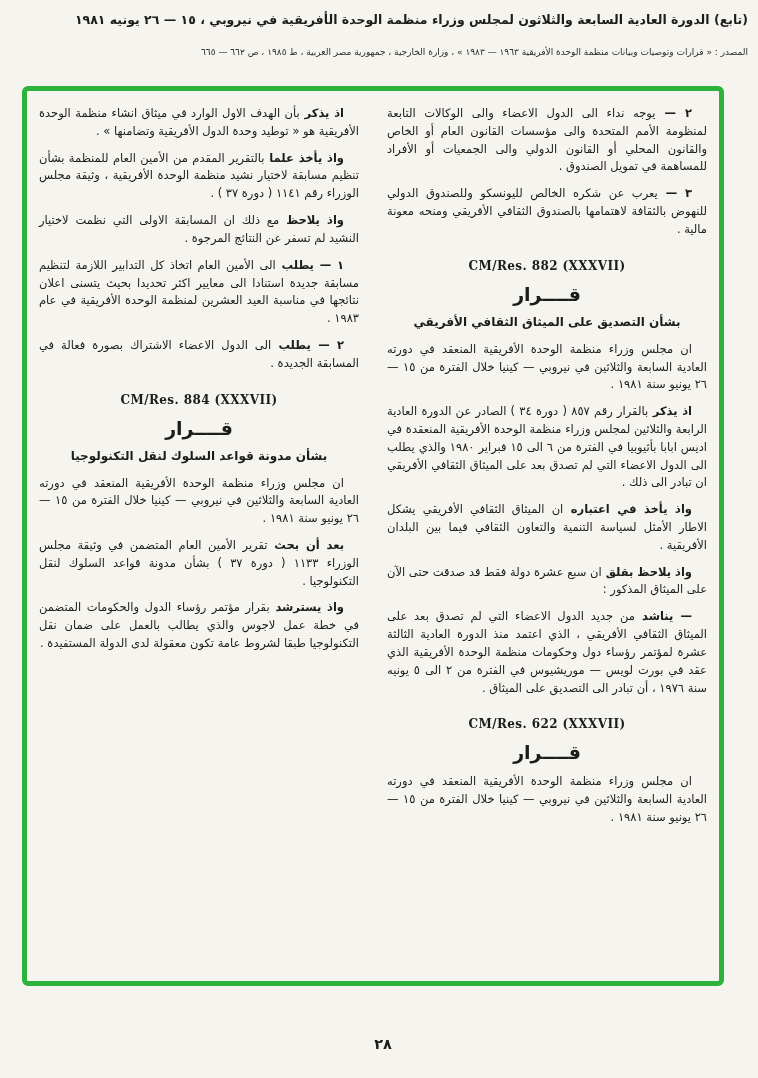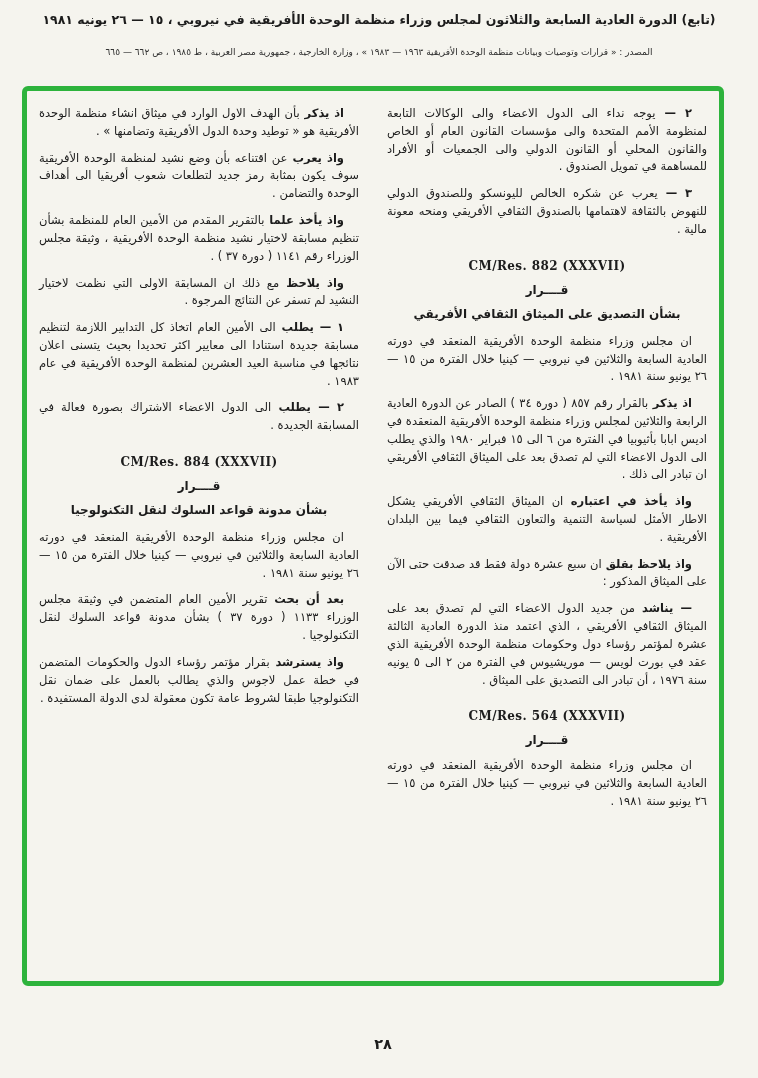--- a/index.html
+++ b/index.html
@@ -2,42 +2,42 @@
 <html><head>
 <meta charset="utf-8">
 <style>
   html,body{margin:0;padding:0;}
   body{background:#e7e7e2;}
   .page{
     position:relative;width:758px;height:1078px;margin:0 auto;
     background:#f5f4ee;color:#1c1c1c;overflow:hidden;
     font-family:"DejaVu Sans",sans-serif;
   }
-  .header{position:absolute;top:12px;left:10px;right:10px;text-align:center;direction:rtl;}
+  .header{position:absolute;top:12px;left:10px;right:10px;direction:rtl;}
   .header-line1{font-size:12.5px;font-weight:bold;letter-spacing:.2px;}
   .header-line2{font-size:9px;margin-top:20px;color:#2b2b2b;}
   .frame{
     position:absolute;left:22px;top:86px;width:702px;height:900px;
     border:5px solid #2db33c;border-radius:6px;
     padding:14px 12px 8px 12px;box-sizing:border-box;overflow:hidden;
     background:transparent;
   }
   .cols{display:flex;gap:28px;direction:rtl;height:100%;}
   .col{flex:1 1 0;min-width:0;direction:rtl;}
   .para{
     margin:0 0 9px 0;text-indent:15px;text-align:justify;
     font-size:11.5px;line-height:1.55;direction:rtl;
   }
   .lead{font-weight:bold;}
   .res-code{
     direction:ltr;text-align:center;font-weight:bold;
     font-family:"DejaVu Serif",serif;font-size:12px;
     margin:20px 0 10px 0;letter-spacing:.4px;
   }
-  .qarar{text-align:center;font-weight:bold;font-size:12px;margin:2px 0 10px 0;letter-spacing:1px;}
+  .qarar{text-align:center;font-weight:bold;font-size:19px;margin:2px 0 10px 0;letter-spacing:1px;}
   .subject{text-align:center;font-weight:bold;font-size:12px;margin:0 0 12px 0;}
   .page-number{
     position:absolute;bottom:26px;left:8px;right:0;text-align:center;
     font-size:14.5px;font-weight:bold;direction:rtl;
   }
 </style>
 </head>
 <body>
 
 <div class="page" dir="rtl" style="background: rgb(245, 244, 238);">
@@ -53,27 +53,26 @@
           <p class="para"><b class="lead">٢ — </b>يوجه نداء الى الدول الاعضاء والى الوكالات التابعة لمنظومة الأمم المتحدة والى مؤسسات القانون العام أو الخاص والقانون المحلي أو القانون الدولي والى الجمعيات أو الأفراد للمساهمة في تمويل الصندوق .</p>
           <p class="para"><b class="lead">٣ — </b>يعرب عن شكره الخالص لليونسكو وللصندوق الدولي للنهوض بالثقافة لاهتمامها بالصندوق الثقافي الأفريقي ومنحه معونة مالية .</p>
           <div class="res-code">CM/Res. 882 (XXXVII)</div>
           <div class="qarar">قــــرار</div>
           <div class="subject">بشأن التصديق على الميثاق الثقافي الأفريقي</div>
           <p class="para">ان مجلس وزراء منظمة الوحدة الأفريقية المنعقد في دورته العادية السابعة والثلاثين في نيروبي — كينيا خلال الفترة من ١٥ — ٢٦ يونيو سنة ١٩٨١ .</p>
           <p class="para"><b class="lead">اذ يذكر </b>بالقرار رقم ٨٥٧ ( دورة ٣٤ ) الصادر عن الدورة العادية الرابعة والثلاثين لمجلس وزراء منظمة الوحدة الأفريقية المنعقدة في اديس ابابا بأثيوبيا في الفترة من ٦ الى ١٥ فبراير ١٩٨٠ والذي يطلب الى الدول الاعضاء التي لم تصدق بعد على الميثاق الثقافي الأفريقي ان تبادر الى ذلك .</p>
           <p class="para"><b class="lead">واذ يأخذ في اعتباره </b>ان الميثاق الثقافي الأفريقي يشكل الاطار الأمثل لسياسة التنمية والتعاون الثقافي فيما بين البلدان الأفريقية .</p>
           <p class="para"><b class="lead">واذ يلاحظ بقلق </b>ان سبع عشرة دولة فقط قد صدقت حتى الآن على الميثاق المذكور :</p>
           <p class="para"><b class="lead">— يناشد </b>من جديد الدول الاعضاء التي لم تصدق بعد على الميثاق الثقافي الأفريقي ، الذي اعتمد منذ الدورة العادية الثالثة عشرة لمؤتمر رؤساء دول وحكومات منظمة الوحدة الأفريقية الذي عقد في بورت لويس — موريشيوس في الفترة من ٢ الى ٥ يونيه سنة ١٩٧٦ ، أن تبادر الى التصديق على الميثاق .</p>
-          <div class="res-code">CM/Res. 564 (XXXVII)</div>
+          <div class="res-code">CM/Res. 622 (XXXVII)</div>
           <div class="qarar">قــــرار</div>
           <p class="para">ان مجلس وزراء منظمة الوحدة الأفريقية المنعقد في دورته العادية السابعة والثلاثين في نيروبي — كينيا خلال الفترة من ١٥ — ٢٦ يونيو سنة ١٩٨١ .</p>
         </div>
       <div class="col">
           <p class="para"><b class="lead">اذ يذكر </b>بأن الهدف الاول الوارد في ميثاق انشاء منظمة الوحدة الأفريقية هو « توطيد وحدة الدول الأفريقية وتضامنها » .</p>
-          <p class="para"><b class="lead">واذ يعرب </b>عن اقتناعه بأن وضع نشيد لمنظمة الوحدة الأفريقية سوف يكون بمثابة رمز جديد لتطلعات شعوب أفريقيا الى أهداف الوحدة والتضامن .</p>
           <p class="para"><b class="lead">واذ يأخذ علما </b>بالتقرير المقدم من الأمين العام للمنظمة بشأن تنظيم مسابقة لاختيار نشيد منظمة الوحدة الأفريقية ، وثيقة مجلس الوزراء رقم ١١٤١ ( دورة ٣٧ ) .</p>
           <p class="para"><b class="lead">واذ يلاحظ </b>مع ذلك ان المسابقة الاولى التي نظمت لاختيار النشيد لم تسفر عن النتائج المرجوة .</p>
           <p class="para"><b class="lead">١ — يطلب </b>الى الأمين العام اتخاذ كل التدابير اللازمة لتنظيم مسابقة جديدة استنادا الى معايير اكثر تحديدا بحيث يتسنى اعلان نتائجها في مناسبة العيد العشرين لمنظمة الوحدة الأفريقية في عام ١٩٨٣ .</p>
           <p class="para"><b class="lead">٢ — يطلب </b>الى الدول الاعضاء الاشتراك بصورة فعالة في المسابقة الجديدة .</p>
           <div class="res-code">CM/Res. 884 (XXXVII)</div>
           <div class="qarar">قــــرار</div>
           <div class="subject">بشأن مدونة قواعد السلوك لنقل التكنولوجيا</div>
           <p class="para">ان مجلس وزراء منظمة الوحدة الأفريقية المنعقد في دورته العادية السابعة والثلاثين في نيروبي — كينيا خلال الفترة من ١٥ — ٢٦ يونيو سنة ١٩٨١ .</p>
           <p class="para"><b class="lead">بعد أن بحث </b>تقرير الأمين العام المتضمن في وثيقة مجلس الوزراء ١١٣٣ ( دورة ٣٧ ) بشأن مدونة قواعد السلوك لنقل التكنولوجيا .</p>
           <p class="para"><b class="lead">واذ يسترشد </b>بقرار مؤتمر رؤساء الدول والحكومات المتضمن في خطة عمل لاجوس والذي يطالب بالعمل على ضمان نقل التكنولوجيا طبقا لشروط عامة تكون معقولة لدى الدولة المستفيدة .</p>

